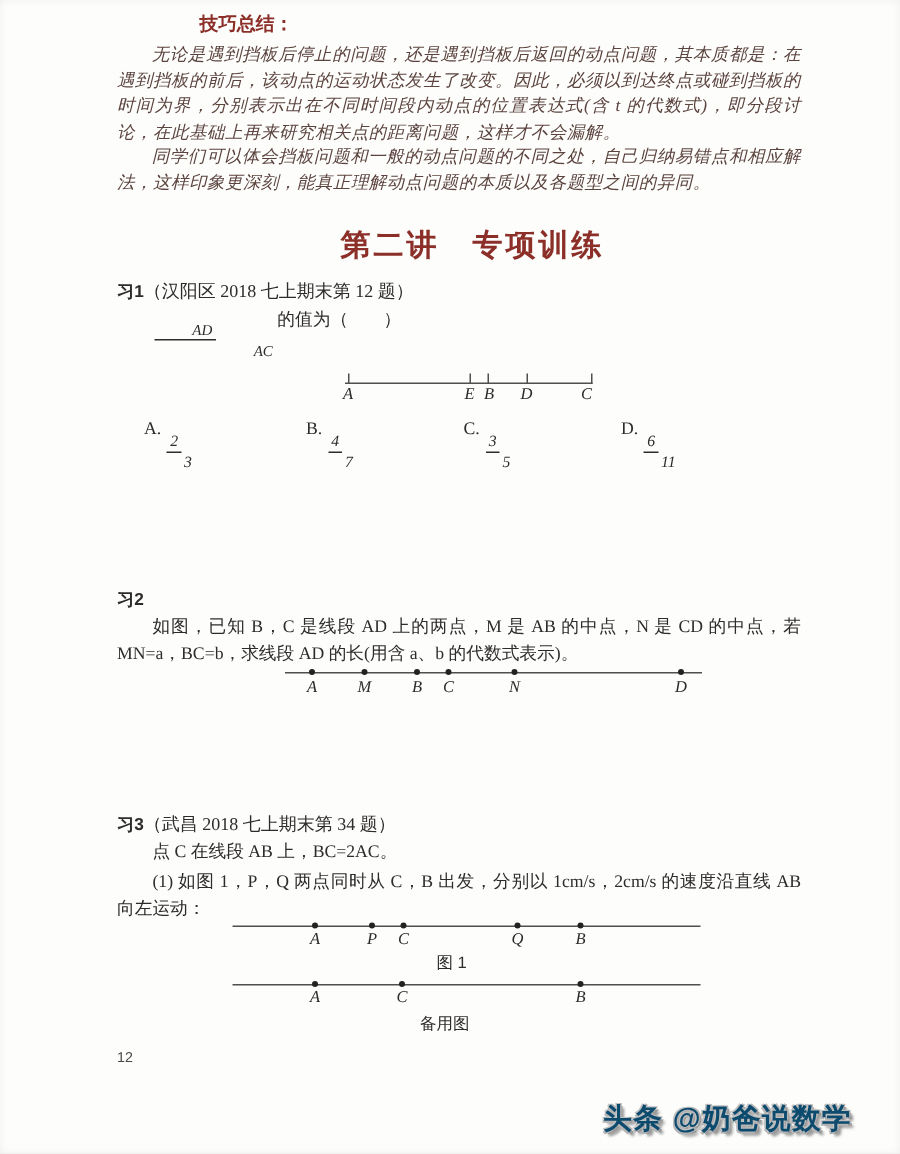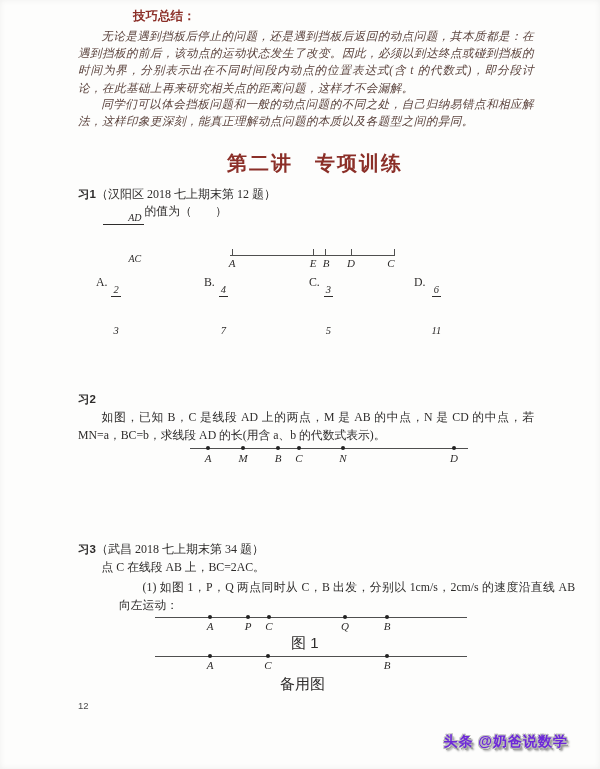--- a/index.html
+++ b/index.html
@@ -51,21 +51,21 @@
   .ex1-body{top:201px;line-height:21.5px;}
   .ex2-body{top:409px;line-height:17.5px;}
   .ex3-line{position:absolute;left:78px;width:456px;font-size:11.8px;color:var(--body_text);text-indent:2em;}
   .ex3-para{
     position:absolute;left:78px;width:456px;
     font-size:11.8px;color:var(--body_text);
     text-align:justify;text-indent:2em;line-height:18px;
   }
   
   .frac{
-    display:inline-flex;flex-direction:column;align-items:center;
+    display:inline-flex;flex-direction:row;align-items:center;
     vertical-align:-6px;font-style:italic;font-size:10px;line-height:1.15;
     margin:0 1px;
   }
   .frac .num{border-bottom:1px solid currentColor;padding:0 2px;}
   .frac .den{padding:0 2px;margin-top:28px;}
   
   .options{position:absolute;left:78px;top:275px;width:456px;height:30px;}
   .option{position:absolute;top:0;font-size:11.8px;color:var(--body_text);}
   .option .frac{vertical-align:-7px;font-size:10.5px;}
   .opt-a{left:18px;}.opt-b{left:126px;}.opt-c{left:231px;}.opt-d{left:336px;}
@@ -73,32 +73,32 @@
   .diagram{position:absolute;}
   .seg-line{position:absolute;height:1px;background:var(--line_color);}
   .tick{position:absolute;width:1px;height:7px;background:var(--line_color);}
   .dot{position:absolute;width:4px;height:4px;border-radius:50%;background:#222;}
   .pt-label{
     position:absolute;transform:translateX(-50%);
     font-style:italic;font-size:11px;color:var(--body_text);
     font-family:"Liberation Serif",serif;
   }
   .fig-caption{
-    position:absolute;font-size:15px;color:var(--body_text);
+    position:absolute;font-size:11px;color:var(--body_text);
     font-family:"Liberation Sans",sans-serif;
   }
   
   .page-number{
     position:absolute;left:78px;top:700px;
     font-size:9.5px;color:#4a4a4a;font-family:"Liberation Sans",sans-serif;
   }
   .watermark{
     position:absolute;right:32px;top:733px;
     font-family:"Liberation Sans",sans-serif;
-    font-size:14px;font-weight:bold;color:#6d28d9;letter-spacing:1px;
+    font-size:19px;font-weight:bold;color:#0c4a6e;letter-spacing:1px;
     text-shadow:-1px -1px 0 #c2c2c2,1px -1px 0 #b5b5b5,
                 -1px 1px 0 #b5b5b5,1.5px 1.5px 0 var(--watermark_edge),
                 2.5px 2.5px 2px #8c8c8c;
   }
 </style>
 </head>
 <body>
 
 <div class="page">
 
@@ -181,21 +181,21 @@
     <span class="pt-label" style="left:90px;top:11px;">B</span>
     <span class="pt-label" style="left:111px;top:11px;">C</span>
     <span class="pt-label" style="left:155px;top:11px;">N</span>
     <span class="pt-label" style="left:266px;top:11px;">D</span>
   </div>
 
   <div class="ex-head" style="top:541px;">
     <span class="ex-label">习3</span><span>（武昌 2018 七上期末第 34 题）</span>
   </div>
   <div class="ex3-line" style="top:560px;">点 C 在线段 AB 上，BC=2AC。</div>
-  <div class="ex3-para" style="top:578px;margin-left:41px;">(1) 如图 1，P，Q 两点同时从 C，B 出发，分别以 1cm/s，2cm/s 的速度沿直线 AB 向左运动：</div>
+  <div class="ex3-para" style="top:578px;">(1) 如图 1，P，Q 两点同时从 C，B 出发，分别以 1cm/s，2cm/s 的速度沿直线 AB 向左运动：</div>
 
   <div class="diagram" style="left:155px;top:610px;width:312px;height:38px;">
     <div class="seg-line" style="top:7px;left:0;width:312px;"></div>
     <div class="dot" style="left:53px;top:5px;"></div>
     <div class="dot" style="left:91px;top:5px;"></div>
     <div class="dot" style="left:112px;top:5px;"></div>
     <div class="dot" style="left:188px;top:5px;"></div>
     <div class="dot" style="left:230px;top:5px;"></div>
     <span class="pt-label" style="left:55px;top:10px;">A</span>
     <span class="pt-label" style="left:93px;top:10px;">P</span>

